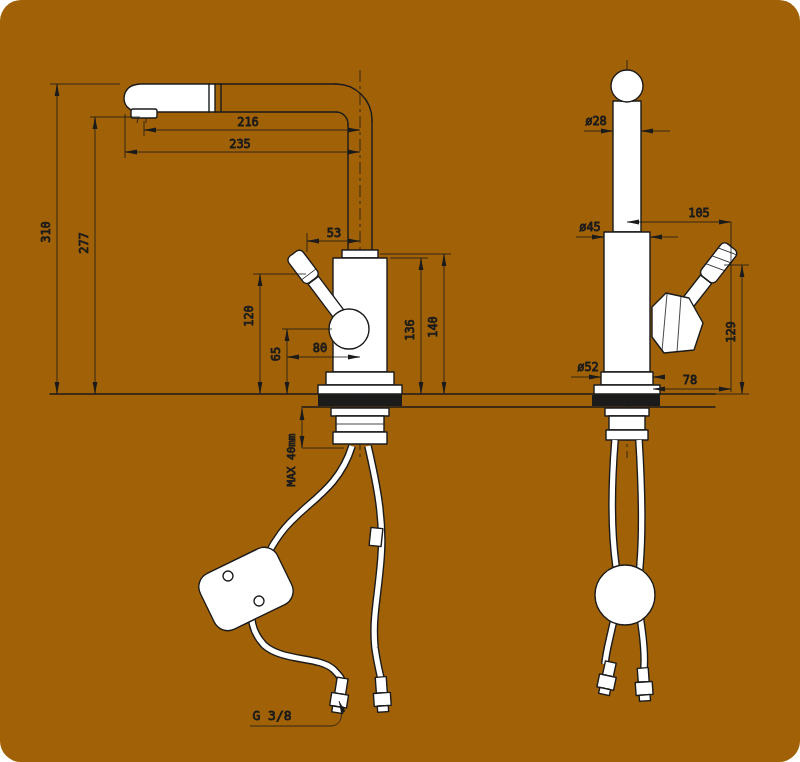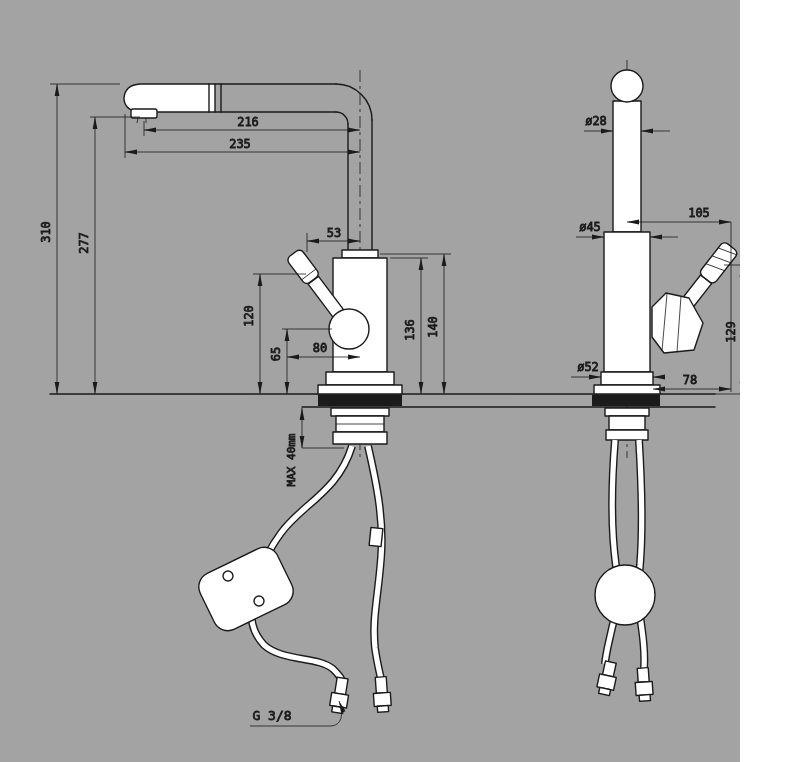--- a/index.html
+++ b/index.html
@@ -1,16 +1,16 @@
 <!DOCTYPE html>
 <html><head>
 <meta charset="utf-8">
 <style>
   html,body{margin:0;padding:0;background:#fff;}
-  .stage{width:740px;height:762px;background:#a3a3a3;position:relative;overflow:hidden;}
+  .stage{width:800px;height:762px;background:#a16207;position:relative;overflow:hidden;border-radius:21px;}
   svg{display:block;}
   .ol{fill:none;stroke:#1b1b1b;stroke-width:1.4;stroke-linejoin:round;stroke-linecap:round;}
   .olf{fill:#ffffff;stroke:#1b1b1b;stroke-width:1.4;stroke-linejoin:round;}
   .thin{fill:none;stroke:#1b1b1b;stroke-width:0.8;stroke-linecap:butt;}
   .cl{fill:none;stroke:#1b1b1b;stroke-width:0.8;stroke-dasharray:12 4 3 4;}
   .dark{fill:#1b1b1b;stroke:none;}
   text{font-family:"DejaVu Sans Mono","Liberation Mono",monospace;font-size:12px;fill:#1b1b1b;}
   .dimt{text-anchor:middle;}
   .big{font-size:13px;}
   .sm{font-size:11px;}

